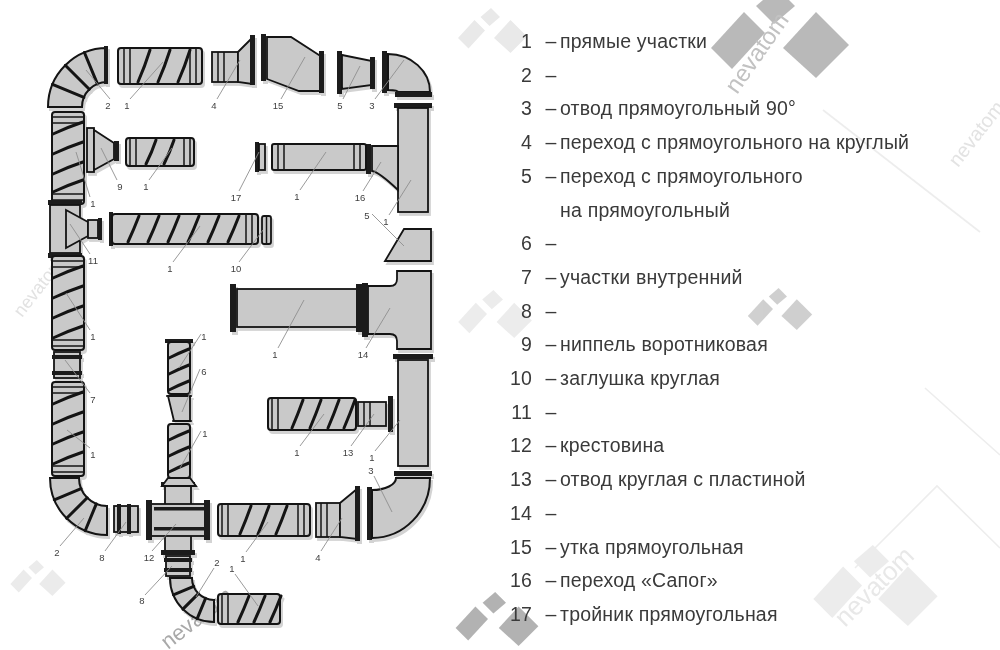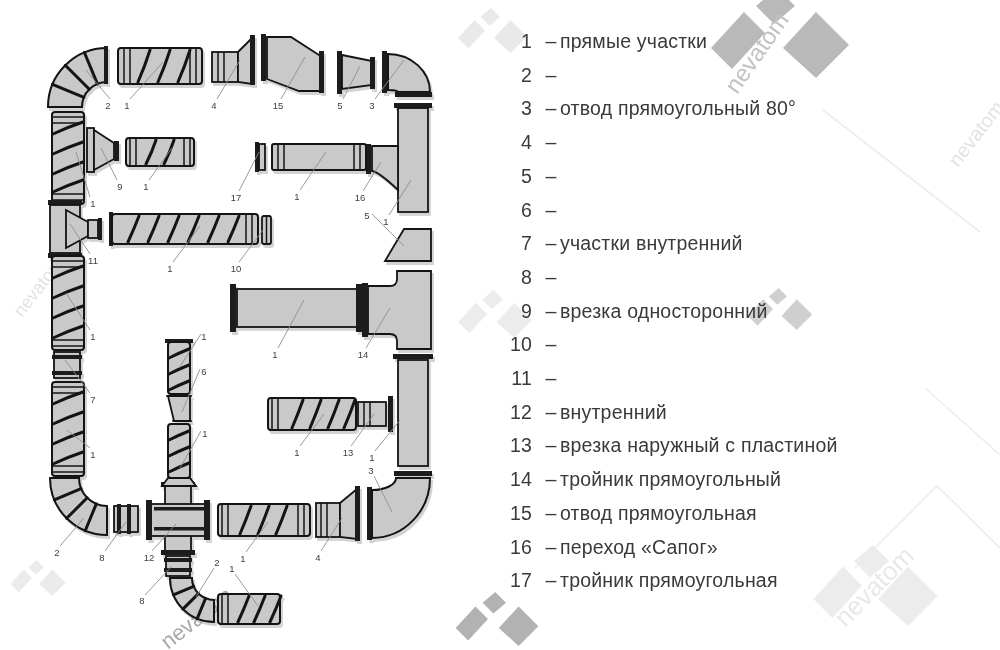--- a/index.html
+++ b/index.html
@@ -431,75 +431,80 @@
         <span class="ldash">–</span>
         <span class="ltxt">прямые участки</span>
       </div>
     <div class="lrow">
         <span class="lnum">2</span>
         <span class="ldash">–</span>
       </div>
     <div class="lrow">
         <span class="lnum">3</span>
         <span class="ldash">–</span>
-        <span class="ltxt">отвод прямоугольный 80°</span>
+        <span class="ltxt">отвод прямоугольный 90°</span>
       </div>
     <div class="lrow">
         <span class="lnum">4</span>
         <span class="ldash">–</span>
+        <span class="ltxt">переход с прямоугольного на круглый</span>
       </div>
     <div class="lrow">
         <span class="lnum">5</span>
         <span class="ldash">–</span>
+        <span class="ltxt">
+          <div>переход с прямоугольного</div>
+          <div>на прямоугольный</div>
+        </span>
       </div>
     <div class="lrow">
         <span class="lnum">6</span>
         <span class="ldash">–</span>
       </div>
     <div class="lrow">
         <span class="lnum">7</span>
         <span class="ldash">–</span>
         <span class="ltxt">участки внутренний</span>
       </div>
     <div class="lrow">
         <span class="lnum">8</span>
         <span class="ldash">–</span>
       </div>
     <div class="lrow">
         <span class="lnum">9</span>
         <span class="ldash">–</span>
-        <span class="ltxt">врезка односторонний</span>
+        <span class="ltxt">ниппель воротниковая</span>
       </div>
     <div class="lrow">
         <span class="lnum">10</span>
         <span class="ldash">–</span>
+        <span class="ltxt">заглушка круглая</span>
       </div>
     <div class="lrow">
         <span class="lnum">11</span>
         <span class="ldash">–</span>
       </div>
     <div class="lrow">
         <span class="lnum">12</span>
         <span class="ldash">–</span>
-        <span class="ltxt">внутренний</span>
+        <span class="ltxt">крестовина</span>
       </div>
     <div class="lrow">
         <span class="lnum">13</span>
         <span class="ldash">–</span>
-        <span class="ltxt">врезка наружный с пластиной</span>
+        <span class="ltxt">отвод круглая с пластиной</span>
       </div>
     <div class="lrow">
         <span class="lnum">14</span>
         <span class="ldash">–</span>
-        <span class="ltxt">тройник прямоугольный</span>
       </div>
     <div class="lrow">
         <span class="lnum">15</span>
         <span class="ldash">–</span>
-        <span class="ltxt">отвод прямоугольная</span>
+        <span class="ltxt">утка прямоугольная</span>
       </div>
     <div class="lrow">
         <span class="lnum">16</span>
         <span class="ldash">–</span>
         <span class="ltxt">переход «Сапог»</span>
       </div>
     <div class="lrow">
         <span class="lnum">17</span>
         <span class="ldash">–</span>
         <span class="ltxt">тройник прямоугольная</span>

